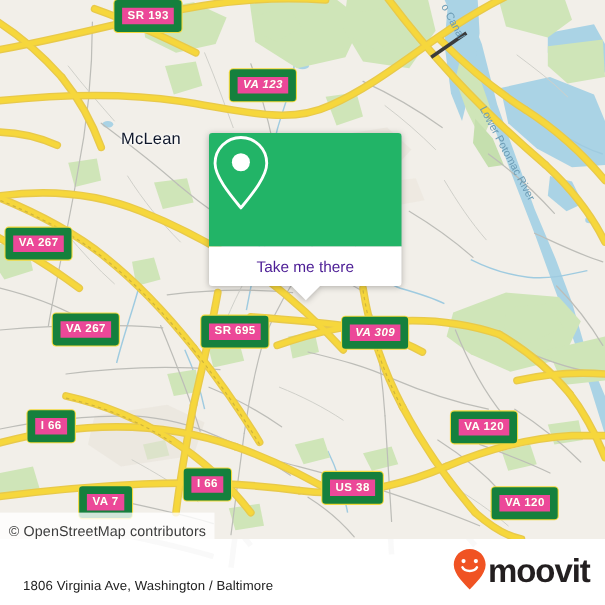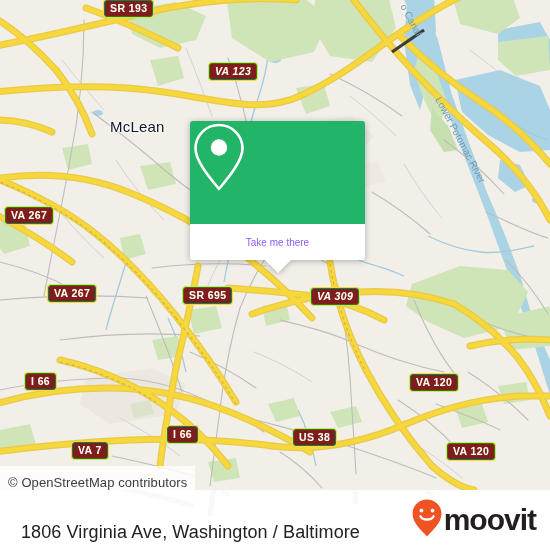--- a/index.html
+++ b/index.html
@@ -15,22 +15,22 @@
     position: absolute; left: 0; top: 0;
     width: 550px; height: 490px;
     background: #f2efe9;
     overflow: hidden;
   }
   .map svg { position: absolute; left: 0; top: 0; display: block; }
 
   
   .shield {
     position: absolute;
-    background: #7f1d1d;
-    border: 1px solid #15803d;
+    background: #ec4899;
+    border: 7px solid #15803d;
     border-radius: 3px;
     color: #ffffff;
     font-size: 10.5px;
     font-weight: bold;
     letter-spacing: .4px;
     padding: 1px 5px 2px 5px;
     line-height: 12px;
     white-space: nowrap;
     box-shadow: 0 0 0 1px #f2d93c;
     text-shadow: 0 0 1px rgba(190,160,20,.35);
@@ -64,22 +64,22 @@
     background: #22b467;
     height: 103px;
     border-radius: 3px 3px 0 0;
     display: flex; align-items: center; justify-content: center;
   }
   .popup-bottom {
     background: #ffffff;
     height: 36px;
     border-radius: 0 0 3px 3px;
     display: flex; align-items: center; justify-content: center;
-    color: #8b5cf6;
-    font-size: 10px;
+    color: #4c1d95;
+    font-size: 14px;
   }
   .popup-tail {
     position: absolute;
     left: 50%; bottom: -13px; margin-left: -13px;
     width: 0; height: 0;
     border-left: 13px solid transparent;
     border-right: 13px solid transparent;
     border-top: 13px solid #ffffff;
   }
   .pin-svg { display: block; }
@@ -110,21 +110,21 @@
   .footer-watermark {
     position: absolute; left: 0; top: -490px;
     width: 550px; height: 550px;
     opacity: .055;
     pointer-events: none;
   }
   .footer-address {
     position: relative;
     margin-left: 21px;
     color: #212121;
-    font-size: 18px;
+    font-size: 12px;
     letter-spacing: .1px;
     white-space: nowrap;
     z-index: 2;
     margin-top: 24px;
   }
   .brand {
     position: absolute;
     right: 14px; top: 50%;
     transform: translateY(-50%);
     display: flex; align-items: center;

